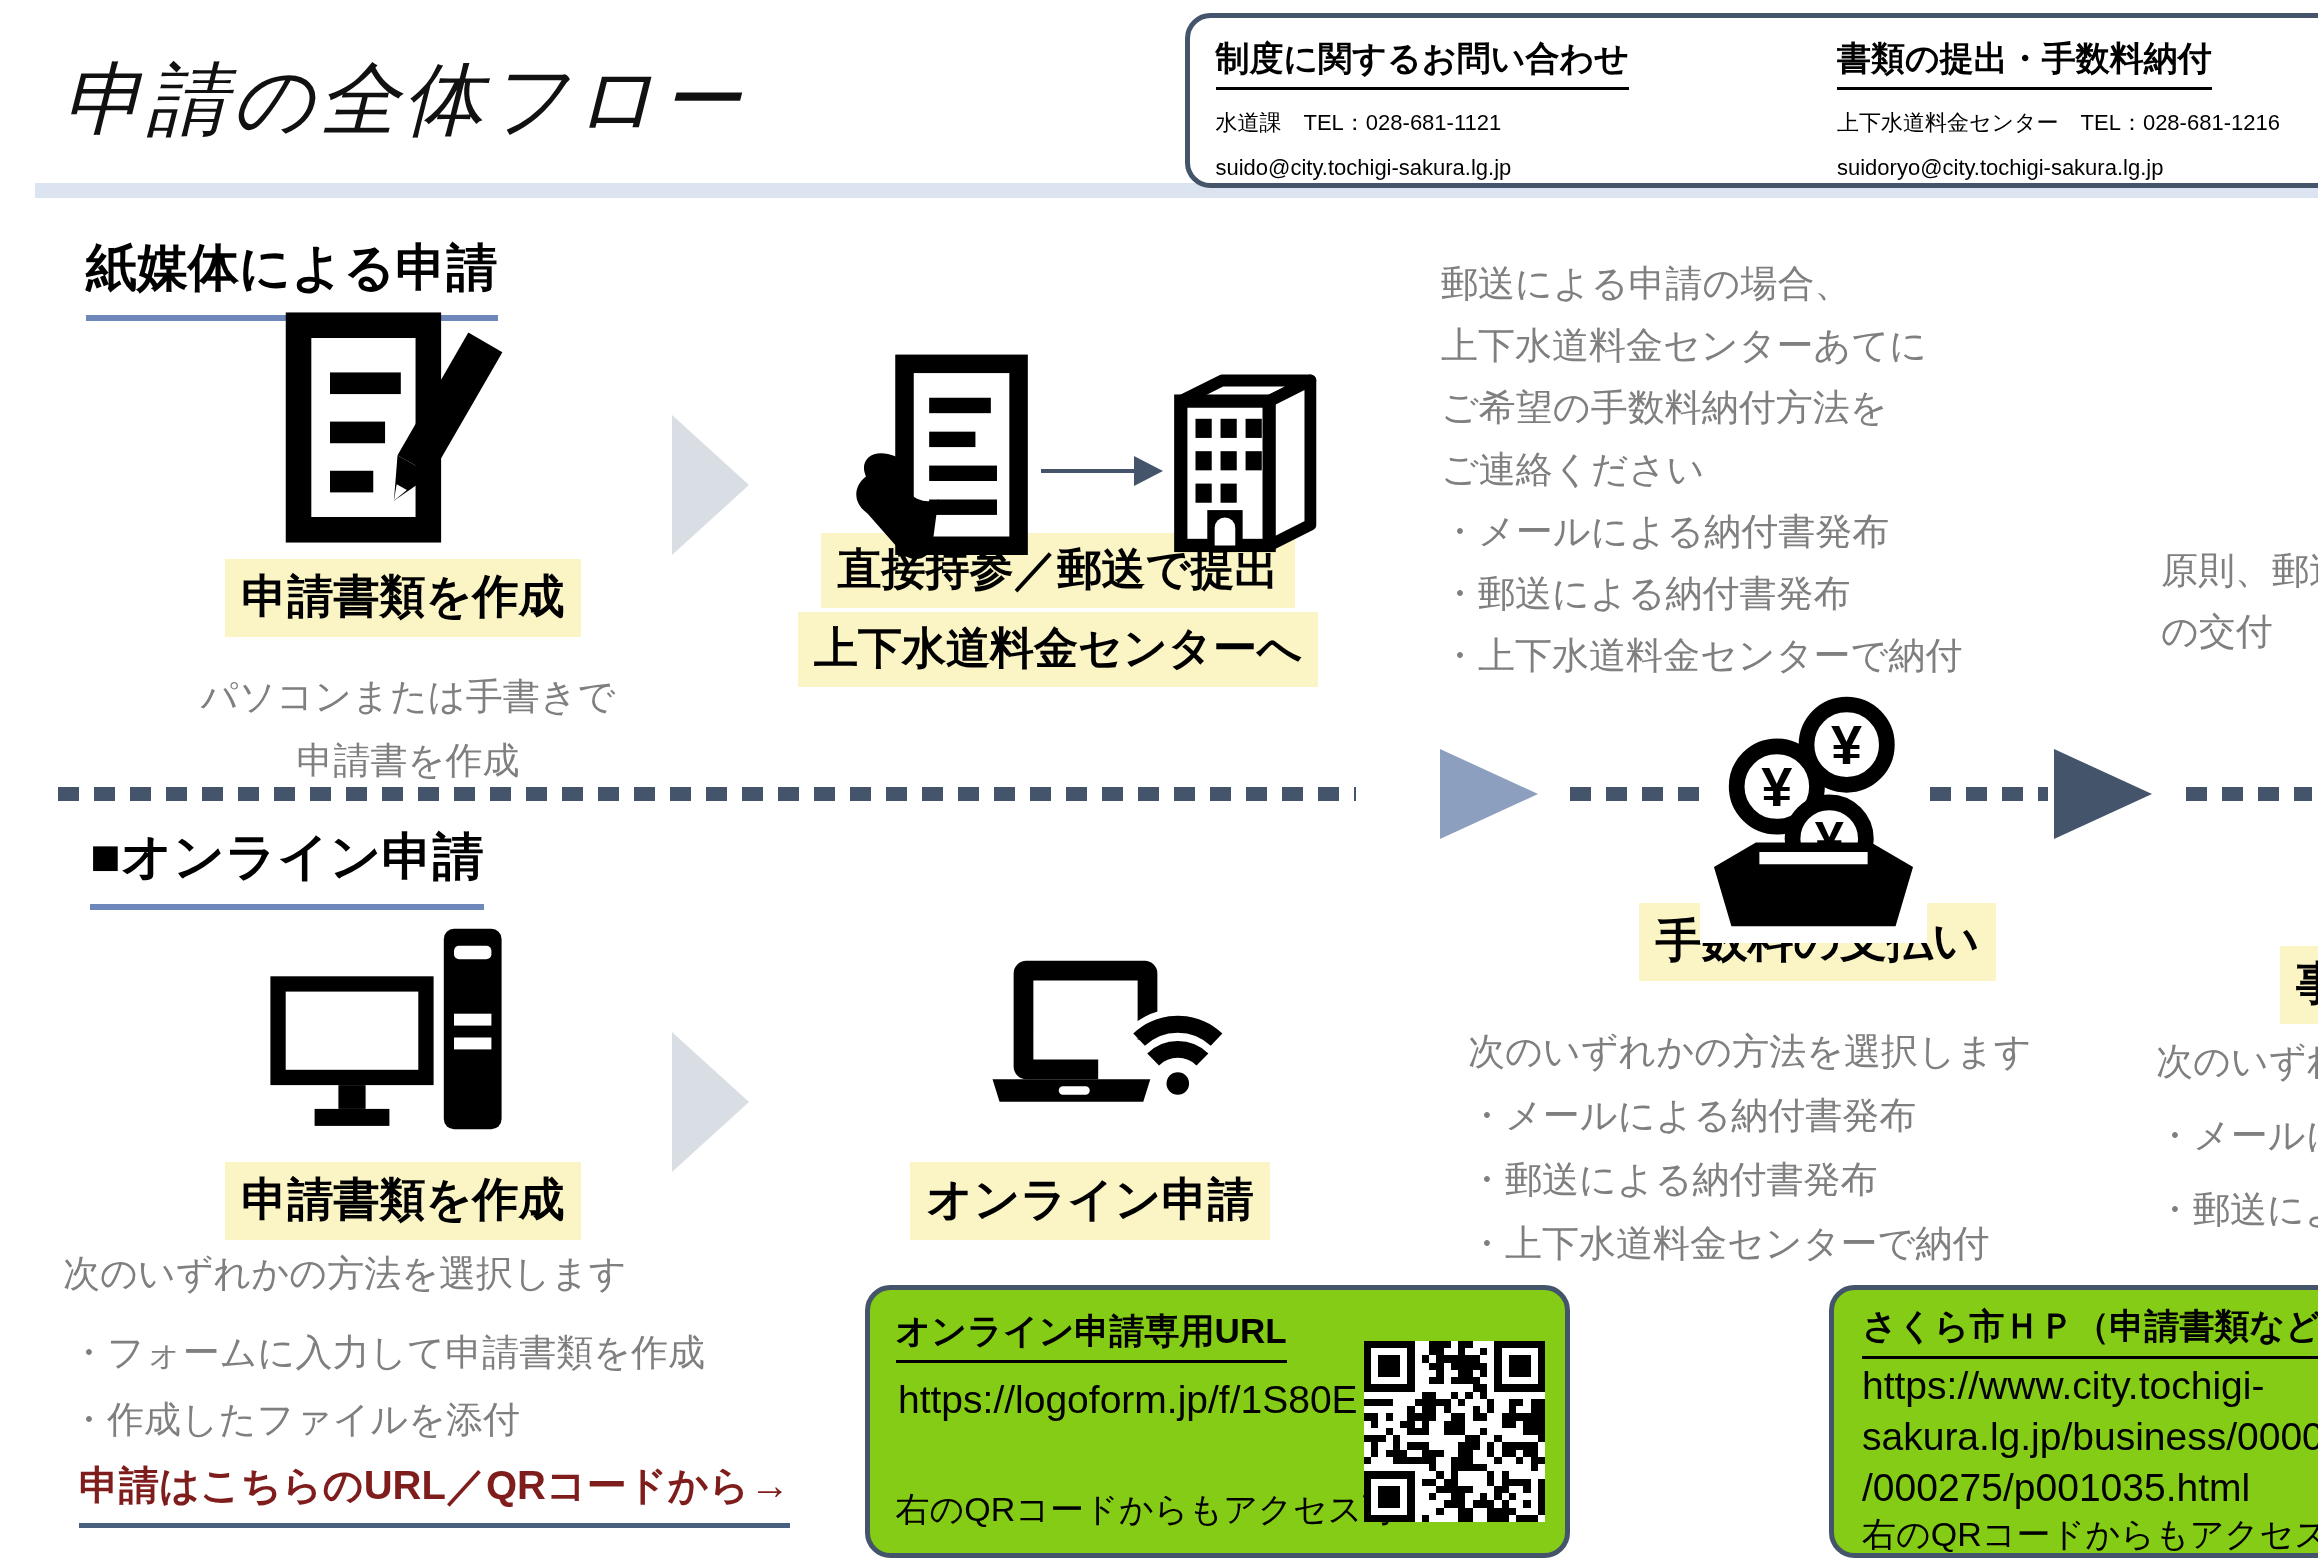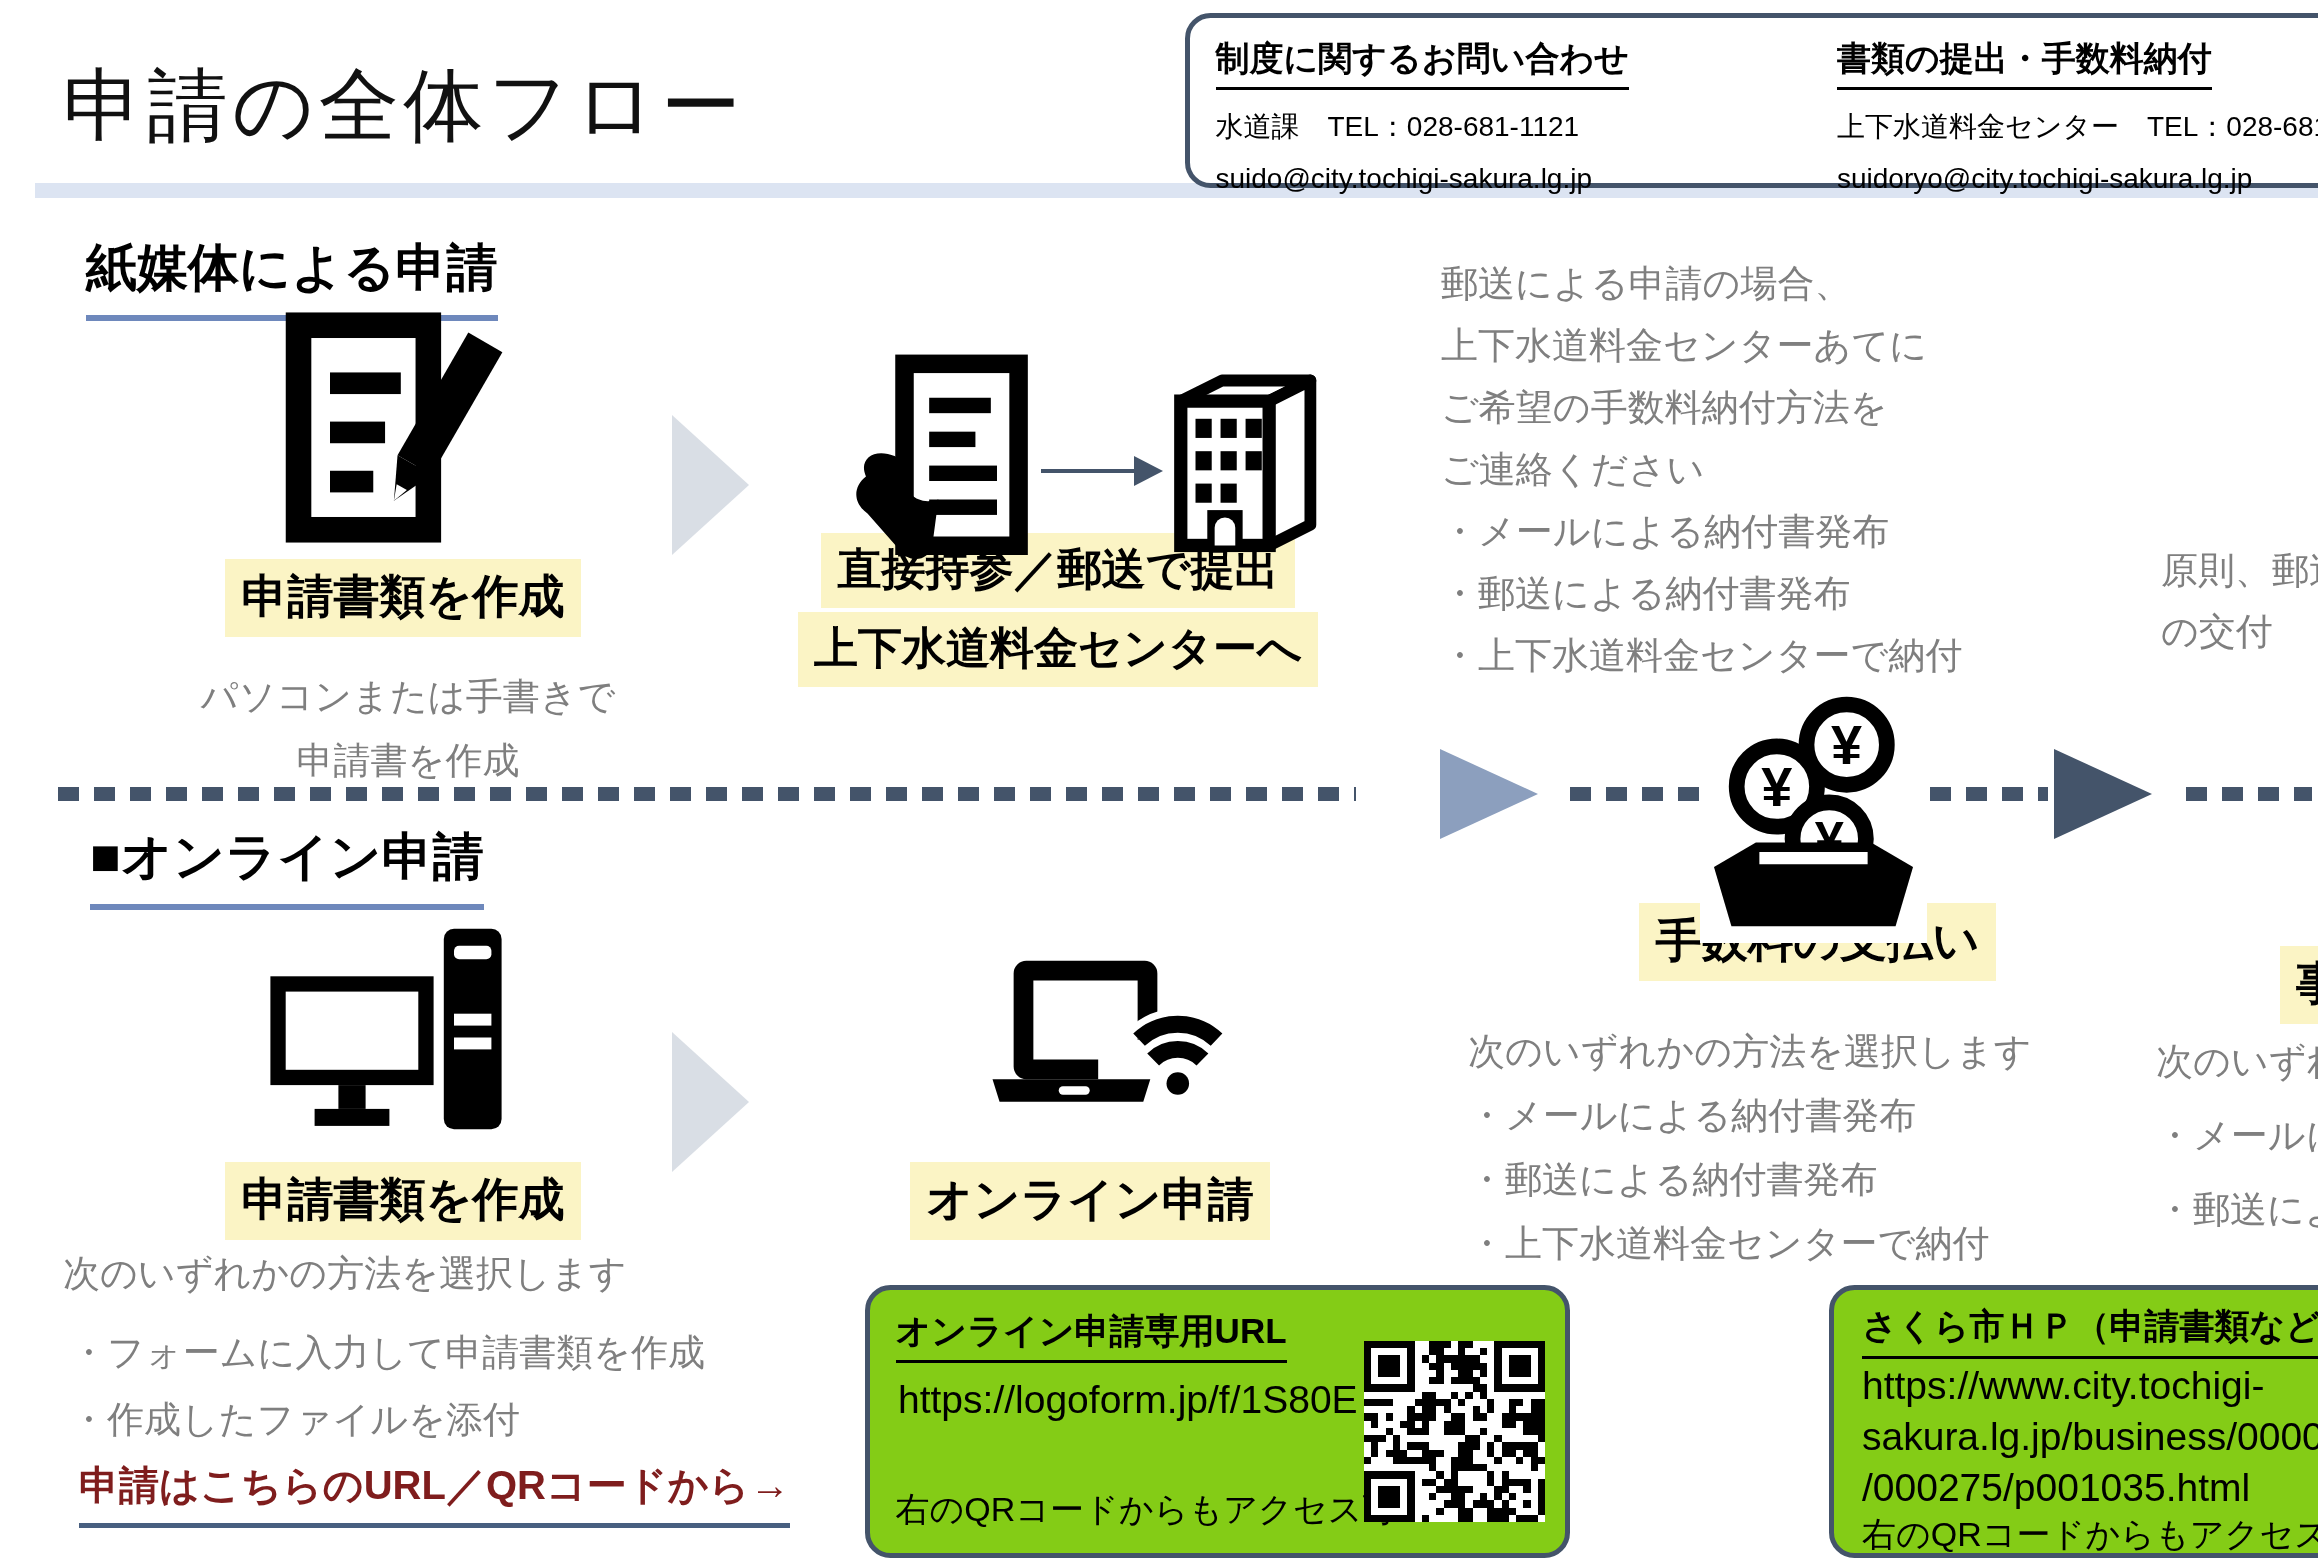--- a/index.html
+++ b/index.html
@@ -13,21 +13,21 @@
   .divider-bar{background:#DCE4F2;}
   .contact-box{
     background:#fff;border:5.1px solid #44546A;border-radius:25.5px;
     box-sizing:border-box;z-index:5;
   }
   .contact-col{position:absolute;top:17.6px;}
   .contact-heading{
     display:inline-block;font-size:34px;font-weight:700;
     border-bottom:3.7px solid #000;padding-bottom:5.6px;white-space:nowrap;
   }
-  .contact-line{font-size:28px;margin-top:17.6px;white-space:nowrap;}
+  .contact-line{font-size:22px;margin-top:17.6px;white-space:nowrap;}
   .section-heading{
     display:inline-block;font-size:51px;font-weight:700;color:#000000;
     border-bottom:6px solid #6E88BC;padding-bottom:12px;white-space:nowrap;
   }
   .ylabel-wrap{display:flex;flex-direction:column;align-items:center;gap:4.6px;}
   .ylabel{
     display:inline-block;background:#FBF4C5;color:#000;
     font-size:46px;font-weight:600;padding:6.5px 16px 9.3px;white-space:nowrap;
   }
   .ylabel.small{font-size:44px;}
@@ -58,21 +58,21 @@
     display:inline-block;font-size:35px;font-weight:600;
     border-bottom:3.7px solid #000;padding-bottom:5.6px;white-space:nowrap;
   }
   .url-text{font-size:39px;white-space:nowrap;}
   .url-note{font-size:34px;white-space:nowrap;}
   .qr{z-index:6;}
 </style>
 </head>
 <body>
 
-<div class="abs title" style="left:63px;top:53px;">申請の全体フロー</div>
+<div class="abs title" style="left:63px;top:47px;font-style:italic;">申請の全体フロー</div>
 
 <div class="abs divider-bar" style="left:35px;top:183px;width:2727px;height:15px;"></div>
 
 <div class="abs contact-box" style="left:1185px;top:13px;width:1586px;height:175px;">
   <div class="contact-col" style="left:25.5px;">
     <div class="contact-heading">制度に関するお問い合わせ</div>
     <div class="contact-line">水道課　TEL：028-681-1121</div>
     <div class="contact-line">suido@city.tochigi-sakura.lg.jp</div>
   </div>
   <div class="contact-col" style="left:647px;">

